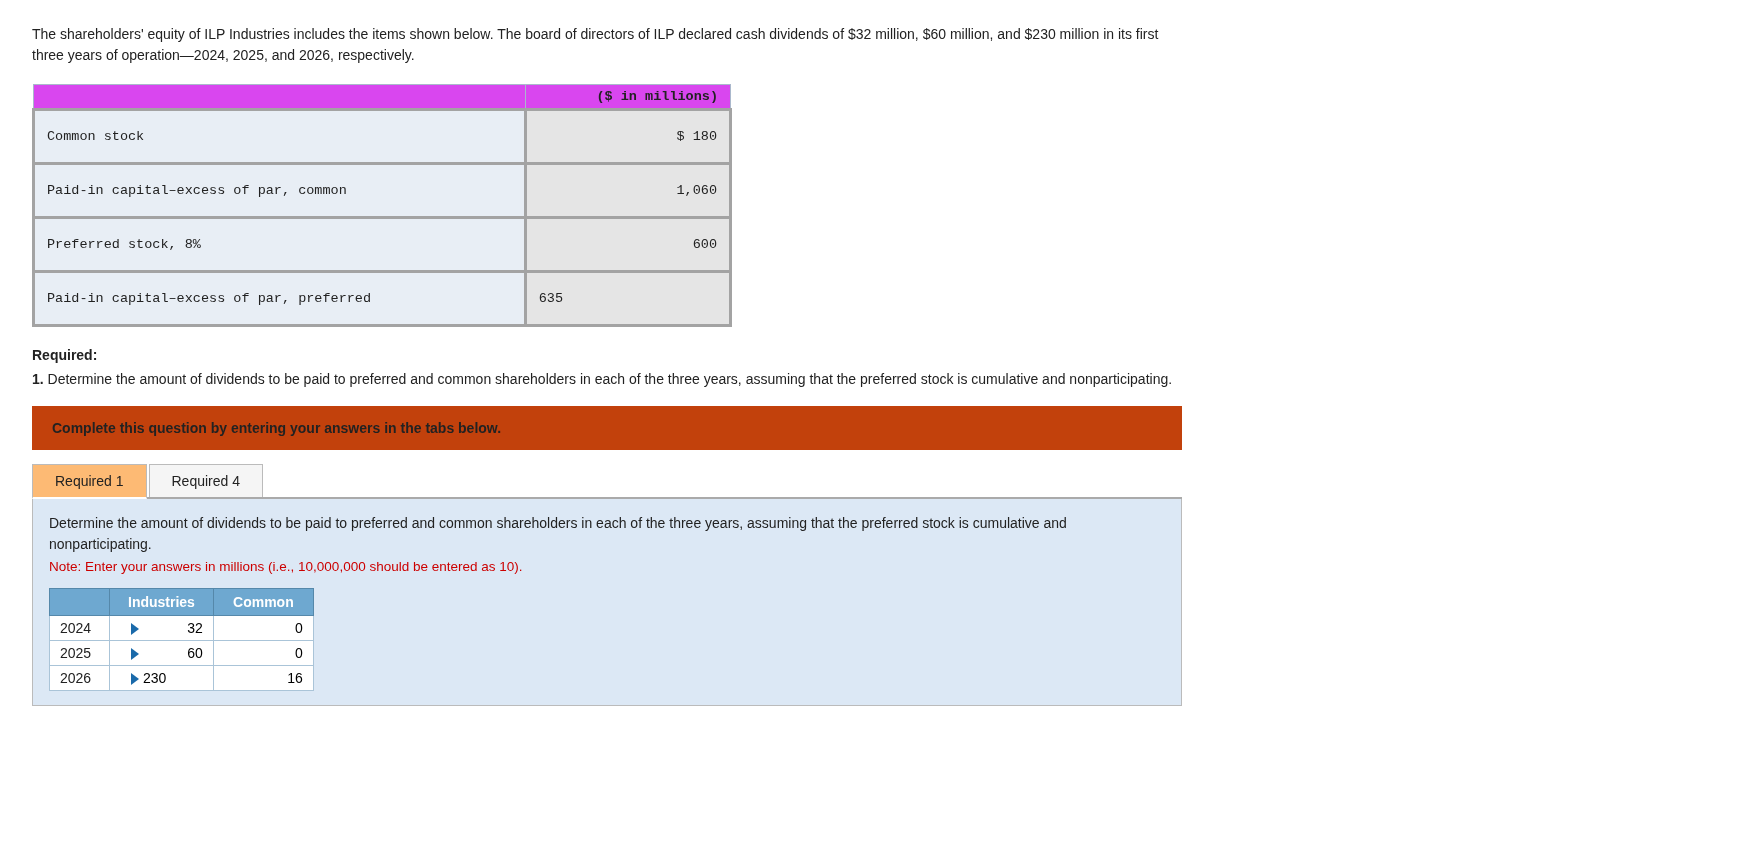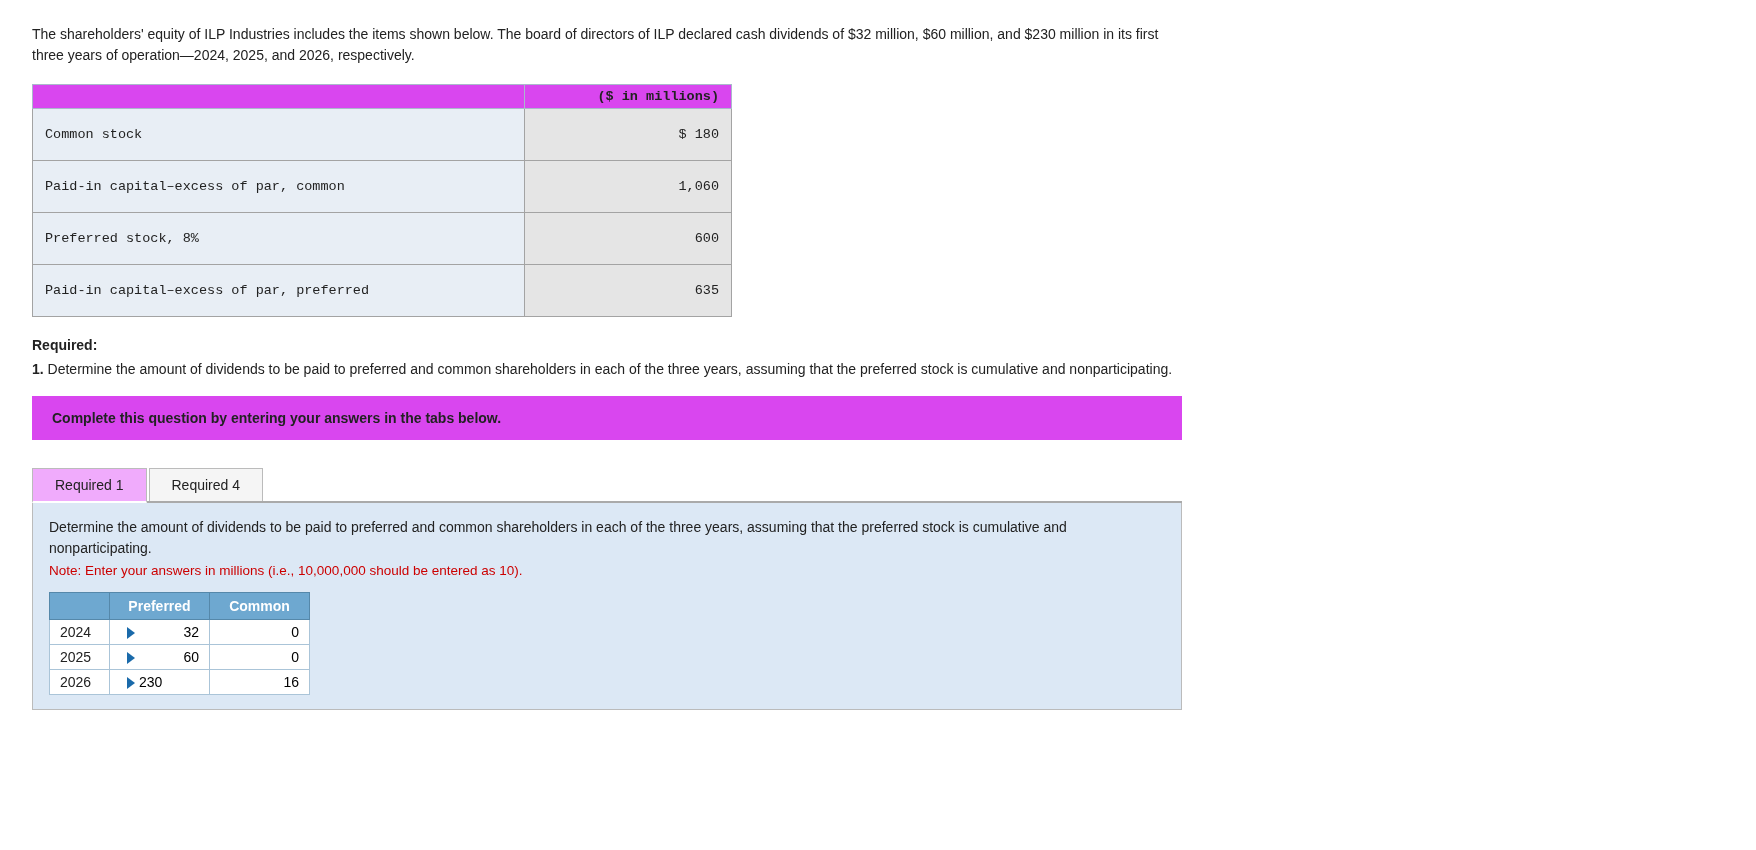--- a/index.html
+++ b/index.html
@@ -34,21 +34,21 @@
 
     .stock-table thead tr th {
       background-color: #d946ef;
       border: 1px solid #aab8cc;
       text-align: right;
       padding: 4px 12px;
       font-weight: bold;
     }
 
     .stock-table tbody tr td {
-      border: 1px solid #a3a3a3;
+      border: 3px solid #a3a3a3;
       padding: 18px 12px;
     }
 
     .stock-table tbody tr td:first-child {
       background-color: #e8eef5;
     }
 
     .stock-table tbody tr td:last-child {
       text-align: right;
       background-color: #e5e5e5;
@@ -70,23 +70,23 @@
     }
 
     .required-section ol li {
       margin-bottom: 8px;
       line-height: 1.5;
       padding-left: 16px;
       text-indent: -16px;
     }
 
     .complete-box {
-      background: #d946ef;
+      background: #c2410c;
       padding: 14px 20px;
-      margin-bottom: 28px;
+      margin-bottom: 14px;
       max-width: 1150px;
       font-size: 14px;
       font-weight: bold;
     }
 
     .tabs-container {
       max-width: 1150px;
     }
 
     .tabs-header {
@@ -100,21 +100,21 @@
       border: 1px solid #bbb;
       border-bottom: none;
       background: #f5f5f5;
       cursor: pointer;
       font-size: 14px;
       margin-right: 2px;
       color: #222;
     }
 
     .tab.active {
-      background: #f0abfc;
+      background: #fdba74;
       border-bottom: 2px solid #fff;
       margin-bottom: -2px;
       z-index: 1;
       position: relative;
     }
 
     .tab-content {
       border: 1px solid #bbb;
       border-top: none;
       padding: 14px 16px;
@@ -213,21 +213,21 @@
         <tr>
     <td>Paid-in capital–excess of par, common</td>
     <td style="text-align:right;">1,060</td>
   </tr>
         <tr>
     <td>Preferred stock, 8%</td>
     <td style="text-align:right;">600</td>
   </tr>
         <tr>
     <td>Paid-in capital–excess of par, preferred</td>
-    <td style="text-align:right;margin-top:36px;">635</td>
+    <td style="text-align:left;margin-top:36px;">635</td>
   </tr>
       </tbody>
   </table>
 </div>
 
 <div class="required-section">
   <div class="req-title">Required:</div>
   <ol id="required-list">
       <li><strong>1.</strong> Determine the amount of dividends to be paid to preferred and common shareholders in each of the three years, assuming that the preferred stock is cumulative and nonparticipating.</li>
     </ol>
@@ -240,21 +240,21 @@
       <div class="tab active">Required 1</div>
       <div class="tab">Required 4</div>
     </div>
   <div class="tab-content">
     <div class="tab-description">Determine the amount of dividends to be paid to preferred and common shareholders in each of the three years, assuming that the preferred stock is cumulative and nonparticipating.</div>
     <div class="tab-note">Note: Enter your answers in millions (i.e., 10,000,000 should be entered as 10).</div>
     <table class="answer-table">
       <thead>
         <tr id="answer-table-header">
             <th></th>
-            <th>Preferred</th>
+            <th>Industries</th>
             <th>Common</th>
           </tr>
       </thead>
       <tbody id="answer-table-body">
           <tr>
             <td>2024</td>
             <td class="input-cell"><span class="triangle-indicator"></span><input type="text" value="32" style="width: 60px; text-align: right;"></td>
             <td class="input-cell"><input type="text" value="0" style="width: 60px; text-align: right;"></td>
           </tr>
           <tr>

